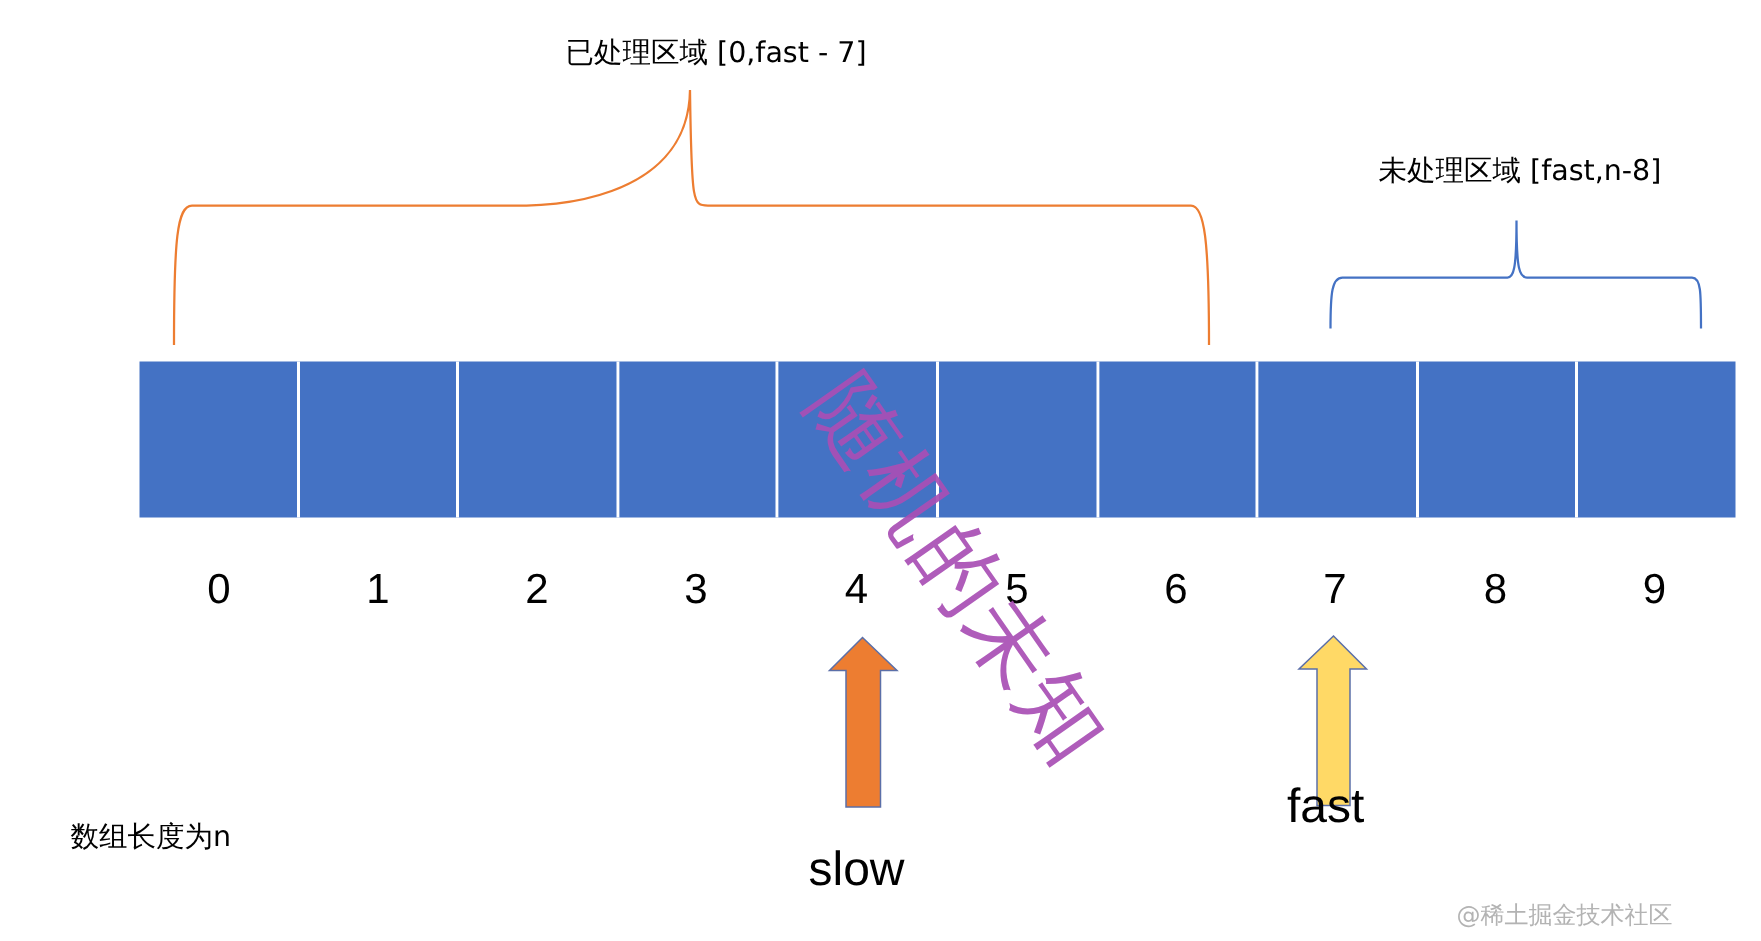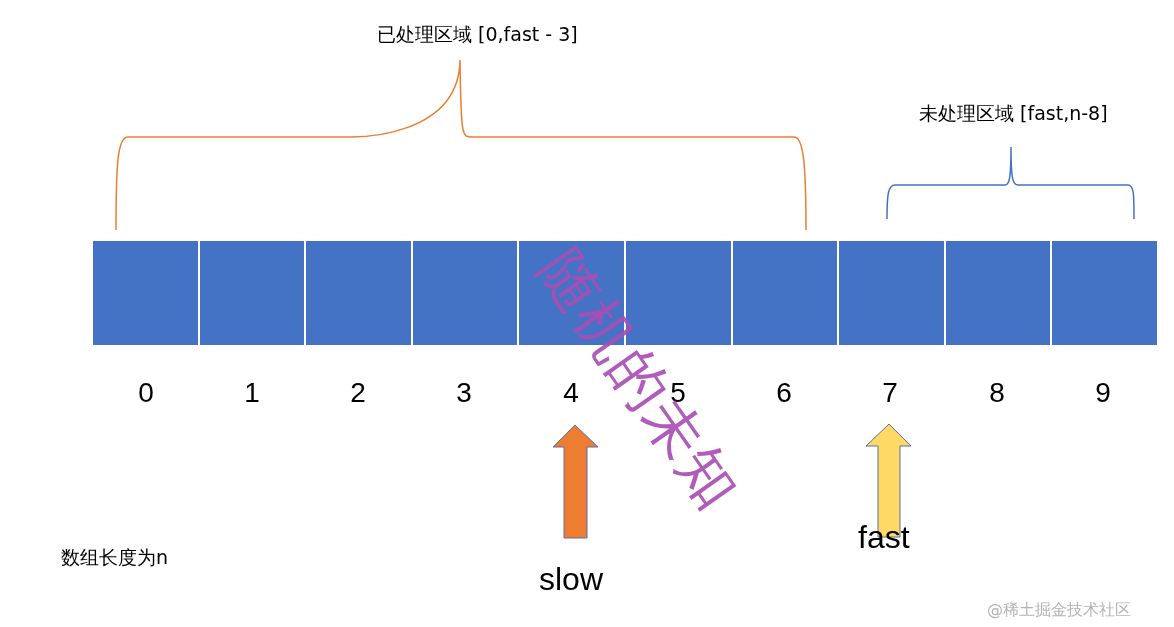--- a/index.html
+++ b/index.html
@@ -27,21 +27,21 @@
 
   <path d="M116,230 C116,160 118,137 128,137 L351,137 C358,137 459,137 460,60 C461,137 462,137 472,137 L794,137 C803,137 806,160 806,230" fill="none" stroke="#ed7d31" stroke-width="1.5"></path>
 
   <path d="M887,219 C887,195 888,185 895,185 L1005,185 C1009,185 1011,180 1011,147 C1011,180 1013,185 1018,185 L1128,185 C1134,185 1134,195 1134,219" fill="none" stroke="#4472c4" stroke-width="1.5"></path>
 
   <polygon points="575,425 598,447 587,447 587,538 564,538 564,447 553,447" fill="#ed7d31" stroke="#5b6fa8" stroke-width="1"></polygon>
 
   <polygon points="889,424 911,446 900,446 900,537 878,537 878,446 866,446" fill="#ffd966" stroke="#5b6fa8" stroke-width="1"></polygon>
 </svg>
 
-<div class="abs label-top" style="left:377px; top:22px;">已处理区域 [0,fast - 3]</div>
+<div class="abs label-top" style="left:377px; top:22px;">已处理区域 [0,fast - 7]</div>
 <div class="abs label-top" style="left:919px; top:101px;">未处理区域 [fast,n-8]</div>
 
 <div class="array">
   <div class="cell"></div>
   <div class="cell"></div>
   <div class="cell"></div>
   <div class="cell"></div>
   <div class="cell"></div>
   <div class="cell"></div>
   <div class="cell"></div>
@@ -57,17 +57,17 @@
 <div class="idx" style="left:571px;">4</div>
 <div class="idx" style="left:678px;">5</div>
 <div class="idx" style="left:784px;">6</div>
 <div class="idx" style="left:890px;">7</div>
 <div class="idx" style="left:997px;">8</div>
 <div class="idx" style="left:1103px;">9</div>
 
 <div class="abs ptr-label" style="left:539px; top:561px;">slow</div>
 <div class="abs ptr-label" style="left:858px; top:519px;">fast</div>
 
-<div class="abs note" style="left:61px; top:545px;">数组长度为n</div>
+<div class="abs note" style="left:47px; top:545px;">数组长度为n</div>
 
 <div class="abs stamp" style="left:585px; top:235px;">随机的未知</div>
 
-<div class="abs watermark" style="left:971px; top:600px;margin-left:16px;">@稀土掘金技术社区</div>
+<div class="abs watermark" style="left:971px; top:600px;">@稀土掘金技术社区</div>
 
 </body></html>

